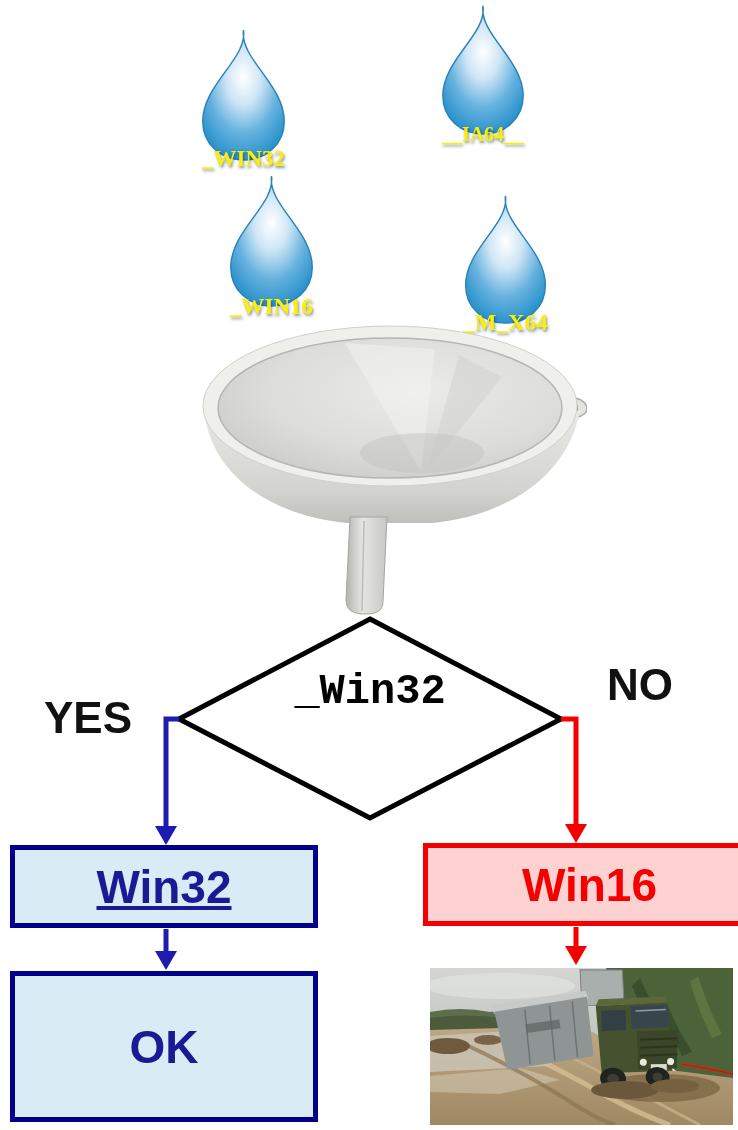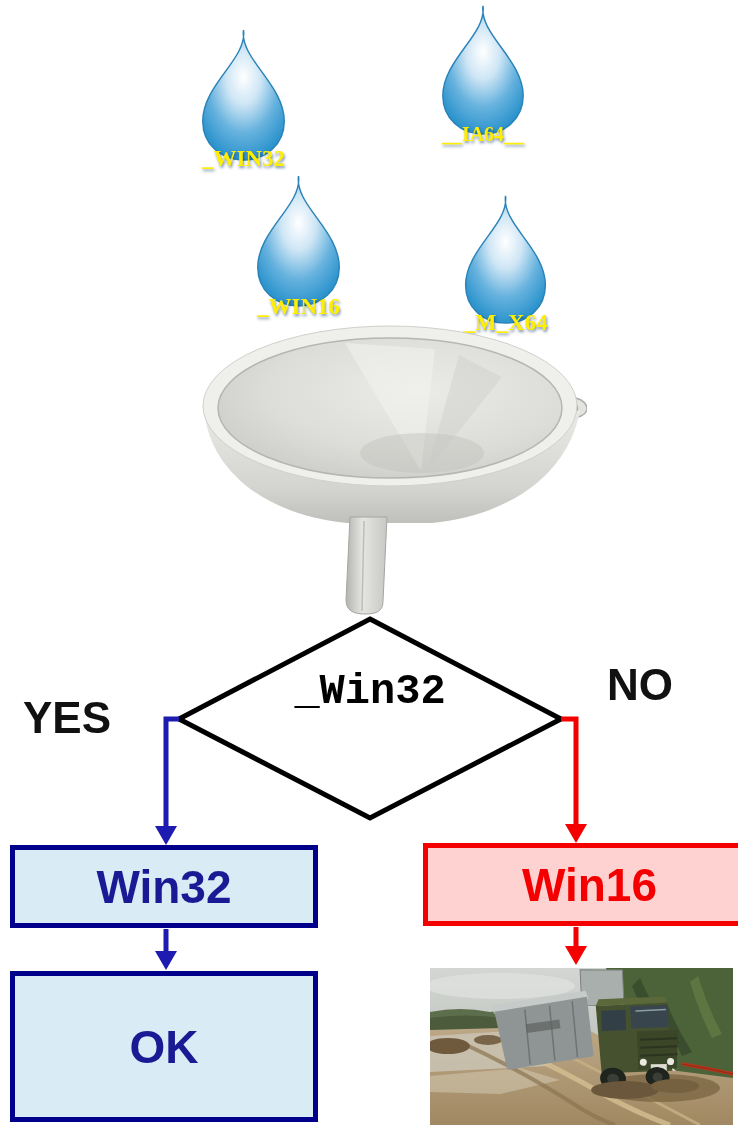--- a/index.html
+++ b/index.html
@@ -63,21 +63,21 @@
         <use href="#teardrop"></use>
       </svg>
     <span class="drop-label">_WIN32</span>
   </div>
   <div class="drop" style="left:432px;top:4px;width:102px;height:132px;">
     <svg viewBox="0 0 100 138">
         <use href="#teardrop"></use>
       </svg>
     <span class="drop-label small">__IA64__</span>
   </div>
-  <div class="drop" style="left:250px;top:170px;width:97px;height:142px;">
+  <div class="drop" style="left:223px;top:170px;width:97px;height:142px;">
     <svg viewBox="0 0 100 138">
         <use href="#teardrop"></use>
       </svg>
     <span class="drop-label">_WIN16</span>
   </div>
   <div class="drop" style="left:456px;top:194px;width:99px;height:131px;">
     <svg viewBox="0 0 100 138">
         <use href="#teardrop"></use>
       </svg>
     <span class="drop-label">_M_X64</span>
@@ -131,24 +131,24 @@
     <path d="M561,719 L576,719 L576,829" fill="none" stroke="#f40000" stroke-width="5"></path>
     <polygon points="576,843 565,824 587,824" fill="#f40000"></polygon>
     <path d="M576,927 L576,951" fill="none" stroke="#f40000" stroke-width="5"></path>
     <polygon points="576,965 565,946 587,946" fill="#f40000"></polygon>
   </svg>
 
   <div class="decision-text">
     <span>_Win32</span>
   </div>
 
-  <div class="branch-label" style="left:23px;top:693px;text-align:right;">YES</div>
+  <div class="branch-label" style="left:44px;top:693px;text-align:right;">YES</div>
   <div class="branch-label" style="left:607px;top:660px;">NO</div>
 
-  <div class="flowbox blue" style="left:10px;top:845px;width:308px;height:83px;">
+  <div class="flowbox blue" style="left:10px;top:845px;width:308px;height:83px;text-decoration:underline;">
     <span>Win32</span>
   </div>
   <div class="flowbox blue" style="left:10px;top:971px;width:308px;height:151px;">
     <span>OK</span>
   </div>
   <div class="flowbox red" style="left:423px;top:843px;width:333px;height:83px;">
     <span>Win16</span>
   </div>
 
   <svg class="abs" style="left:430px;top:968px;" width="303" height="157" viewBox="0 0 303 157">

